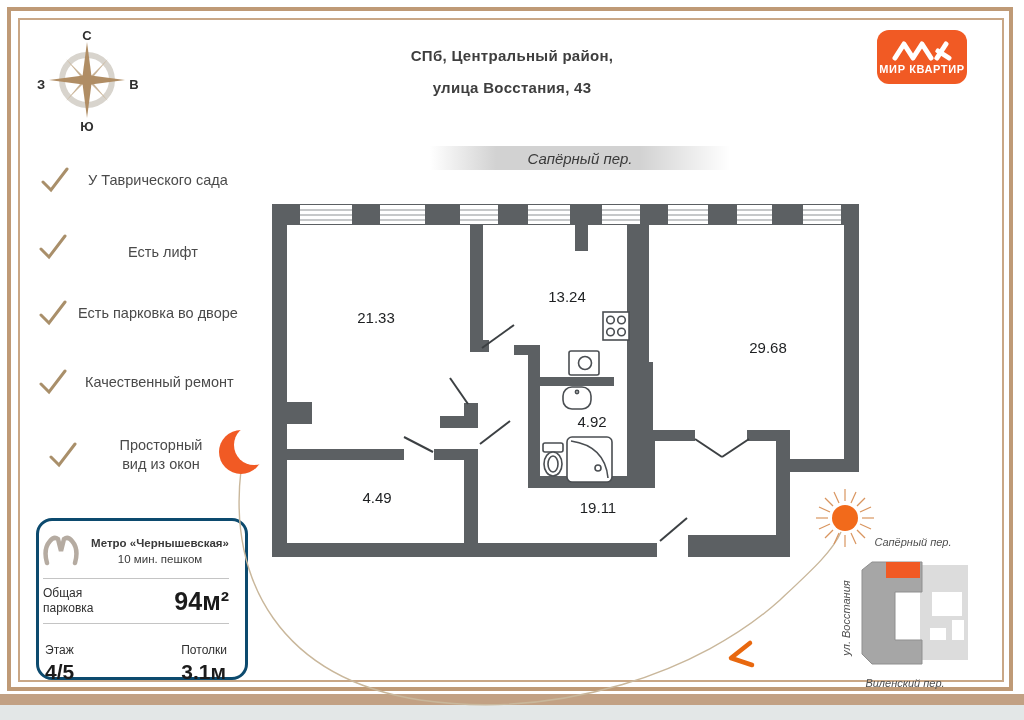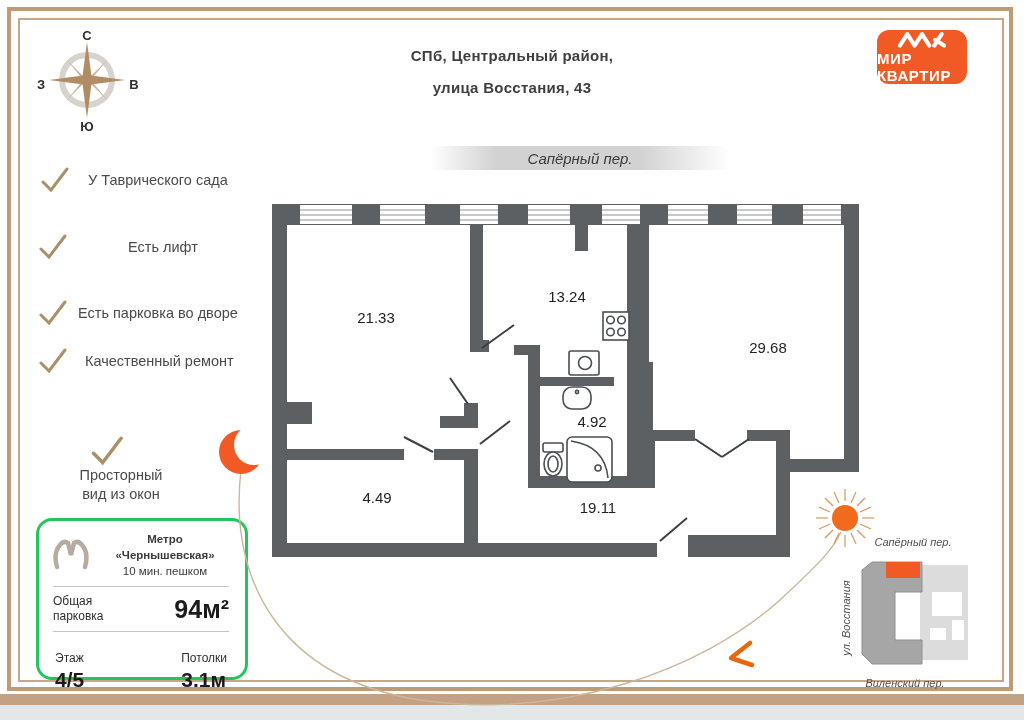--- a/index.html
+++ b/index.html
@@ -11,34 +11,34 @@
   .frame-inner{position:absolute;left:18px;top:18px;width:986px;height:664px;
                border:2px solid #c9a786;box-sizing:border-box;}
   .frame-bottom-band{position:absolute;left:0;top:694px;width:1024px;height:11px;background:#c2a184;}
   .bottom-strip{position:absolute;left:0;top:705px;width:1024px;height:15px;background:#e3e7e7;}
   
   .title{position:absolute;left:312px;top:40px;width:400px;text-align:center;
          color:#3e3e3e;font-size:15px;font-weight:600;line-height:32px;letter-spacing:.3px;}
   .brand-badge{position:absolute;left:877px;top:30px;width:90px;height:54px;background:#f15a24;
                border-radius:12px;display:flex;flex-direction:column;align-items:center;
                justify-content:center;gap:2px;}
-  .brand-name{color:#fff;font-size:15px;font-weight:bold;letter-spacing:.6px;}
+  .brand-name{color:#fff;font-size:11px;font-weight:bold;letter-spacing:.6px;}
   
   .banner{position:absolute;left:430px;top:146px;width:300px;height:24px;
           background:linear-gradient(to right, rgba(214,214,214,0), #d2d2d2 22%, #d2d2d2 70%, rgba(214,214,214,0));
           display:flex;align-items:center;justify-content:center;}
   .banner span{font-style:italic;font-size:15px;color:#3a3a3a;}
   
   .feature{position:absolute;display:flex;align-items:center;}
   .feature .check{flex:0 0 30px;height:26px;}
   .feature .ftext{font-size:14.5px;color:#4a4a4a;margin-left:18px;}
   .f5 .ftext{width:110px;text-align:center;line-height:19px;margin-left:28px;}
   
   .card{position:absolute;left:36px;top:518px;width:212px;height:162px;background:#fff;
-        border:3px solid #22c55e;border-radius:16px;box-sizing:border-box;padding:10px 14px 8px 12px;}
+        border:3px solid #0c4a6e;border-radius:16px;box-sizing:border-box;padding:10px 14px 8px 2px;}
   .card .metro-row{display:flex;align-items:center;gap:8px;}
   .metro-logo{flex:0 0 40px;}
   .metro-txt{font-size:11.5px;color:#3a3a3a;text-align:center;flex:1;line-height:16px;}
   .metro-name{font-weight:bold;}
   .card hr{border:none;border-top:1px solid #c4c4c4;margin:7px 2px;}
   .row2{display:flex;align-items:center;justify-content:space-between;padding:0 2px;}
   .lbl{font-size:12px;color:#2f2f2f;line-height:15px;}
   .big{font-size:25px;font-weight:bold;color:#1b1b1b;}
   .row3{display:flex;justify-content:space-between;padding:0 4px;margin-top:19px;}
   .row3 .cell{display:flex;flex-direction:column;gap:2px;}
@@ -77,39 +77,39 @@
   <div class="banner">
     <span>Сапёрный пер.</span>
   </div>
 
   <div class="feature" style="left:40px;top:167px;">
     <svg class="check" viewBox="0 0 30 26">
         <path d="M3 15 L11 23 L27 2" fill="none" stroke="#a98f6a" stroke-width="3" stroke-linecap="round"></path>
       </svg>
     <span class="ftext">У Таврического сада</span>
   </div>
-  <div class="feature" style="left:38px;top:234px;">
+  <div class="feature" style="left:38px;top:234px;align-items:flex-end;">
     <svg class="check" viewBox="0 0 30 26">
         <path d="M3 15 L11 23 L27 2" fill="none" stroke="#a98f6a" stroke-width="3" stroke-linecap="round"></path>
       </svg>
     <span class="ftext" style="margin-left:60px;">Есть лифт</span>
   </div>
   <div class="feature" style="left:38px;top:300px;">
     <svg class="check" viewBox="0 0 30 26">
         <path d="M3 15 L11 23 L27 2" fill="none" stroke="#a98f6a" stroke-width="3" stroke-linecap="round"></path>
       </svg>
     <span class="ftext" style="margin-left:10px;">Есть парковка во дворе</span>
   </div>
-  <div class="feature" style="left:38px;top:348px;">
+  <div class="feature" style="left:38px;top:369px;">
     <svg class="check" viewBox="0 0 30 26">
         <path d="M3 15 L11 23 L27 2" fill="none" stroke="#a98f6a" stroke-width="3" stroke-linecap="round"></path>
       </svg>
     <span class="ftext" style="margin-left:17px;">Качественный ремонт</span>
   </div>
-  <div class="feature f5" style="left:38px;top:436px;flex-direction:column;">
+  <div class="feature f5" style="left:48px;top:436px;">
     <svg class="check" viewBox="0 0 30 26">
         <path d="M3 15 L11 23 L27 2" fill="none" stroke="#a98f6a" stroke-width="3" stroke-linecap="round"></path>
       </svg>
     <span class="ftext">Просторный вид из окон</span>
   </div>
 
   <div class="card">
     <div class="metro-row">
       <svg class="metro-logo" width="40" height="40" viewBox="0 0 40 40">
         <path d="M6 32 Q2 18 9 10 Q13 5 17 8 L20 20 L23 8 Q27 5 31 10 Q38 18 34 32" fill="none" stroke="#b5aba1" stroke-width="4.5" stroke-linecap="round"></path>

